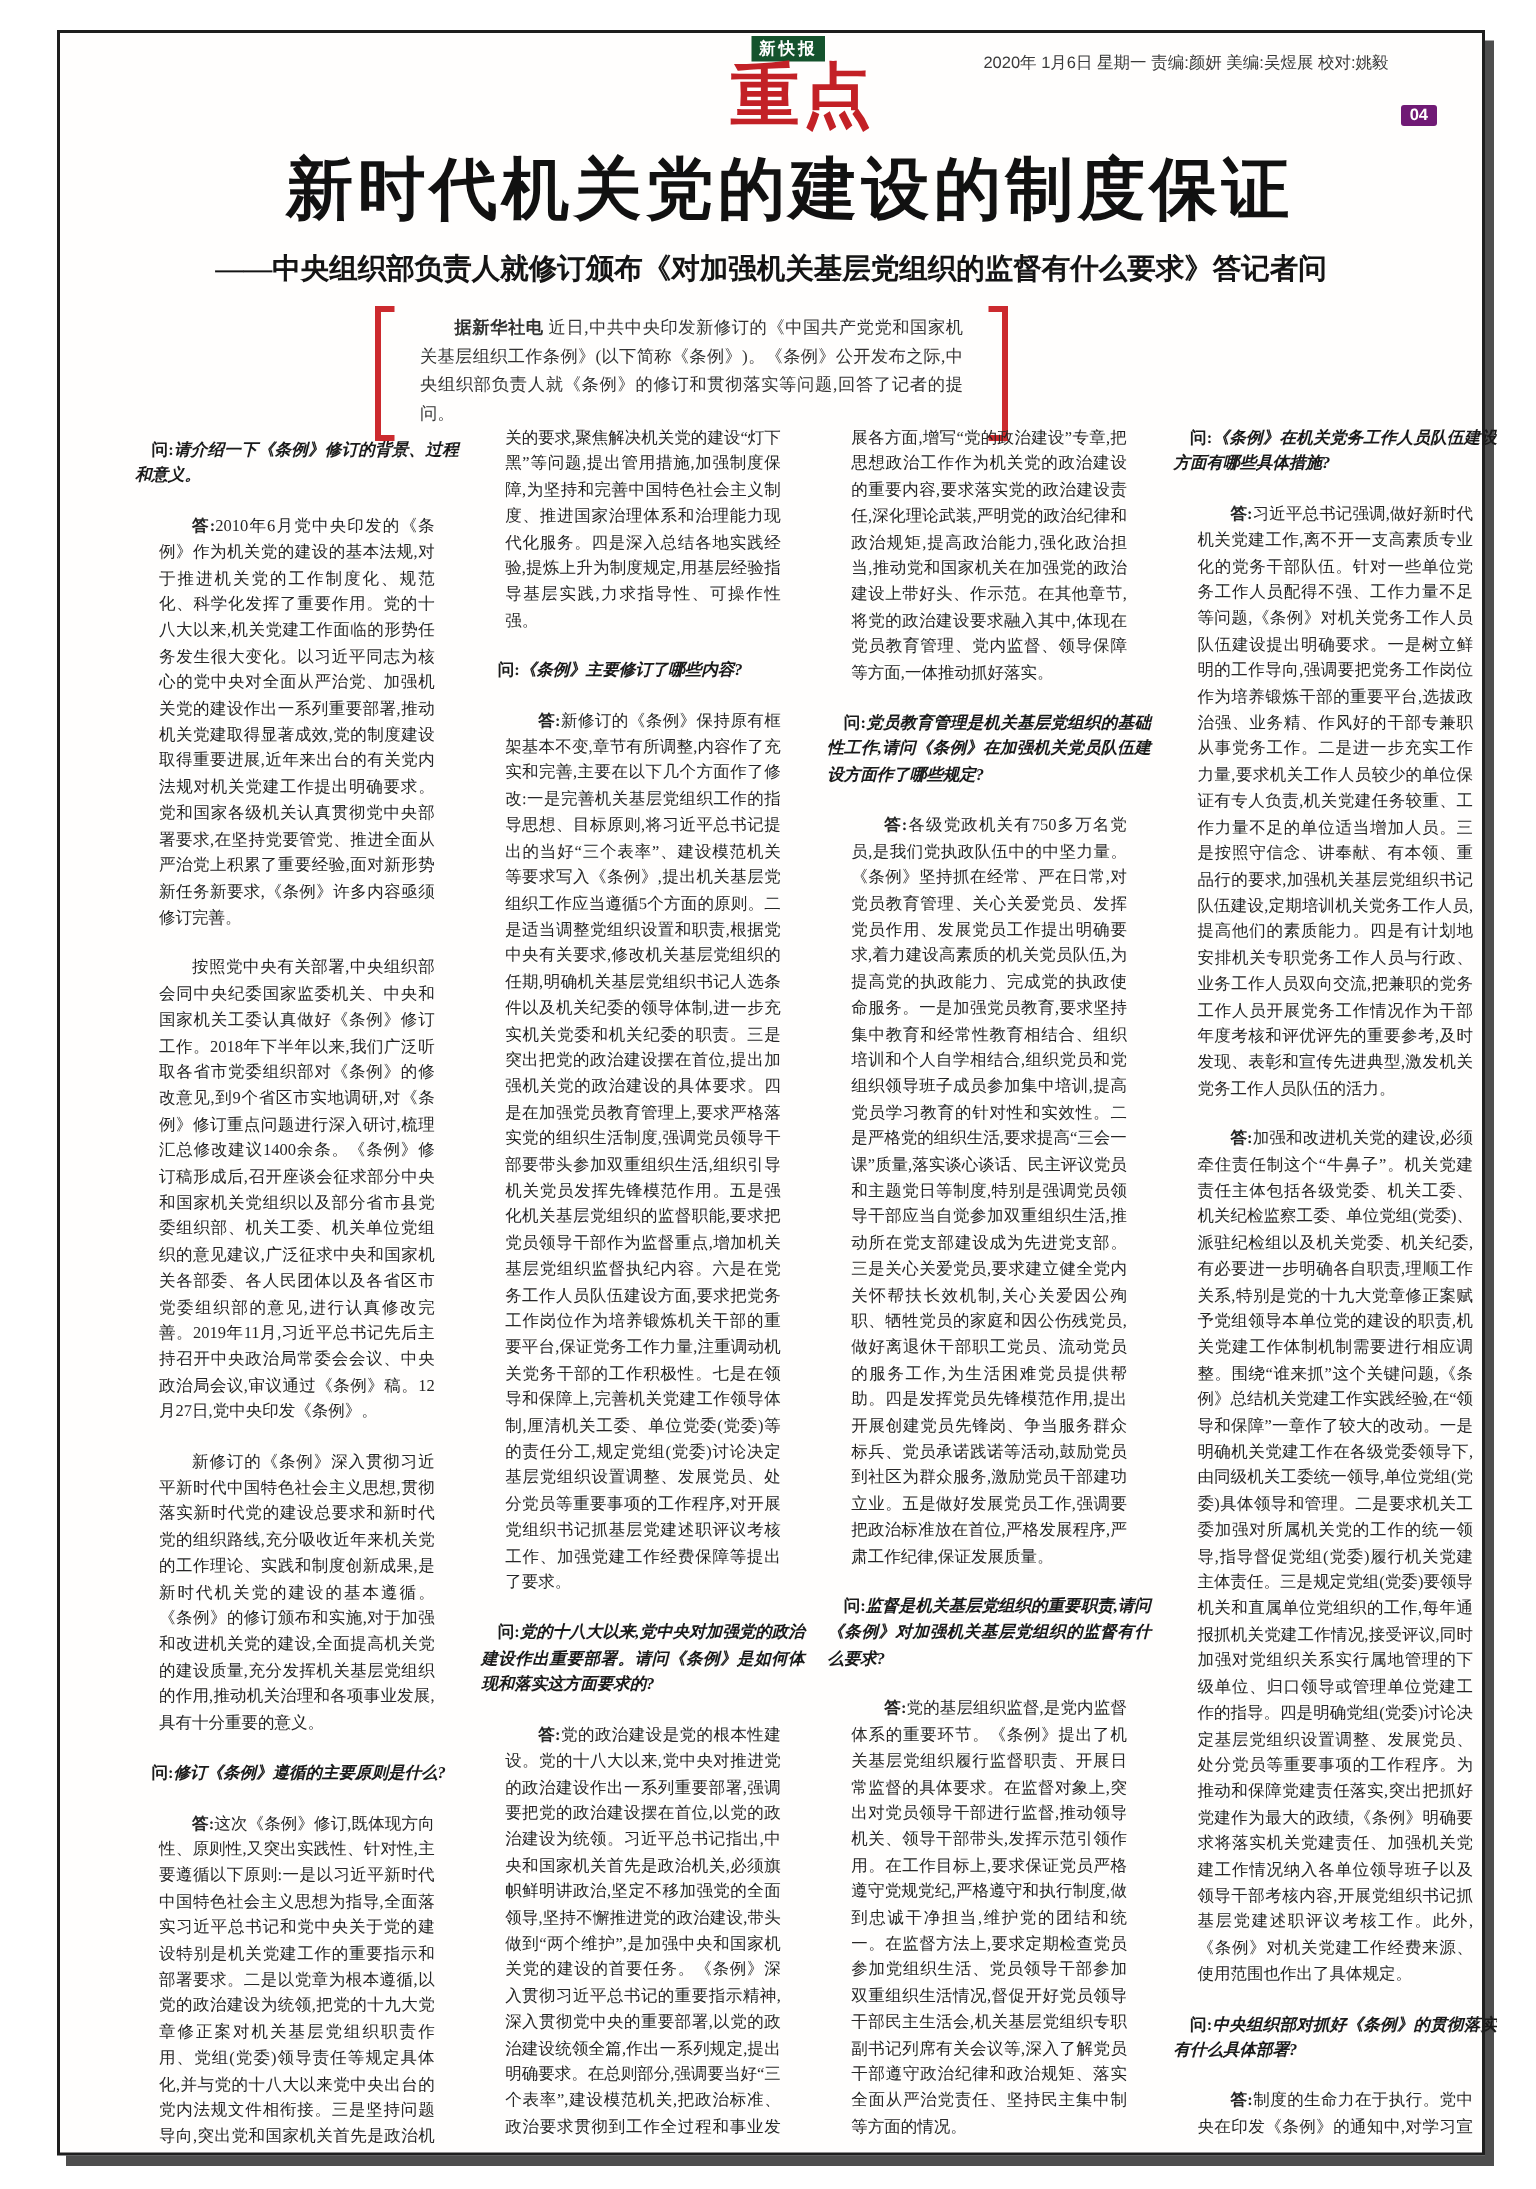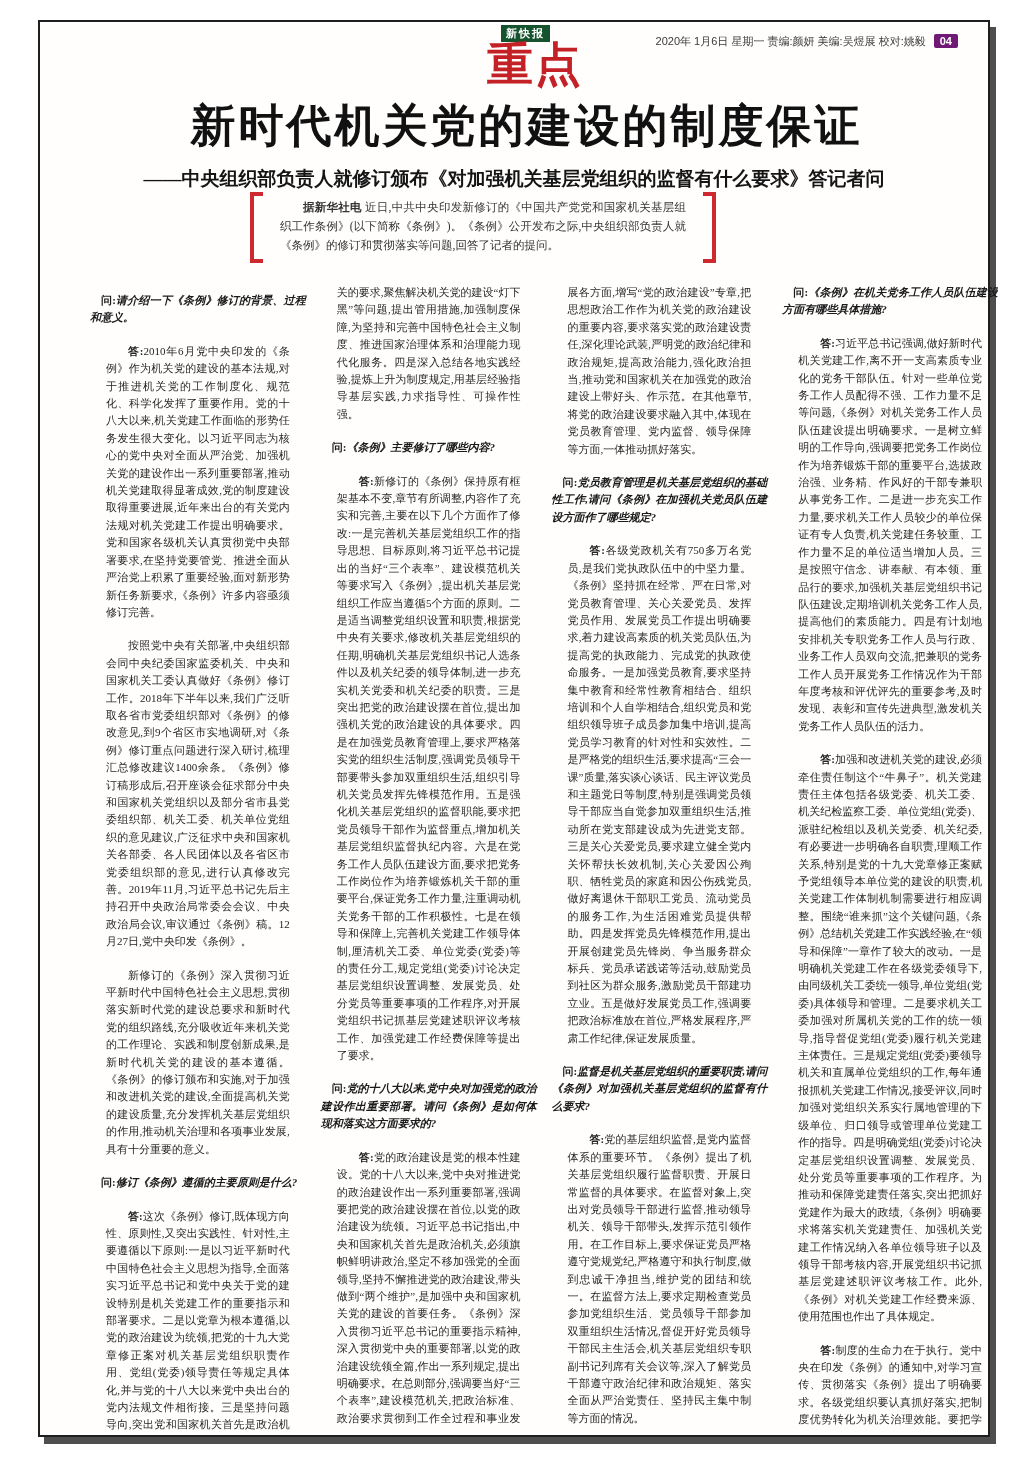--- a/index.html
+++ b/index.html
@@ -25,37 +25,37 @@
     color:#c32126; font-size:46px; font-weight:900; line-height:1.0;
     font-family:"Liberation Serif", serif; letter-spacing:2px;
   }
   
   .dateline {
     position:absolute; top:12px; right:30px; font-size:11px; color:#3a3a3a;
     display:flex; align-items:flex-start; gap:8px;
   }
   .page-badge {
     display:inline-block; background:#701a75; color:#fff; font-weight:bold;
-    font-size:11px; padding:1px 6px; border-radius:2px;
+    font-size:11px; padding:1px 6px; border-radius:2px;margin-top:36px;
   }
   
   .headline {
     position:absolute; top:74px; left:0; width:100%; text-align:center;
     font-size:45px; font-weight:900; letter-spacing:3px; color:#111;
     font-family:"Liberation Serif", serif;
     padding-left:25px;
   }
   .subheadline {
     position:absolute; top:144px; left:0; width:100%; text-align:center;
     font-size:19px; font-weight:bold; color:#141414;
     font-family:"Liberation Serif", serif;
   }
   
   .intro {
-    position:absolute; left:210px; top:170px; width:466px; min-height:62px;
+    position:absolute; left:210px; top:182px; width:422px; min-height:62px;
     padding:6px 30px 8px 30px;
     font-size:11.5px; line-height:19px; text-align:justify; color:#333;
     font-family:"Liberation Serif", serif;
   }
   .bracket { position:absolute; top:0; bottom:0; width:13px; }
   .bracket-left  { left:0;  border-left:4px solid #cc2a2e; border-top:4px solid #cc2a2e; border-bottom:4px solid #cc2a2e; }
   .bracket-right { right:0; border-right:4px solid #cc2a2e; border-top:4px solid #cc2a2e; border-bottom:4px solid #cc2a2e; }
   .intro-text { display:block; text-indent:2em; }
   
   .columns {
@@ -107,16 +107,17 @@
       <p class="para"><span class="lead">答:</span><span>新修订的《条例》保持原有框架基本不变,章节有所调整,内容作了充实和完善,主要在以下几个方面作了修改:一是完善机关基层党组织工作的指导思想、目标原则,将习近平总书记提出的当好“三个表率”、建设模范机关等要求写入《条例》,提出机关基层党组织工作应当遵循5个方面的原则。二是适当调整党组织设置和职责,根据党中央有关要求,修改机关基层党组织的任期,明确机关基层党组织书记人选条件以及机关纪委的领导体制,进一步充实机关党委和机关纪委的职责。三是突出把党的政治建设摆在首位,提出加强机关党的政治建设的具体要求。四是在加强党员教育管理上,要求严格落实党的组织生活制度,强调党员领导干部要带头参加双重组织生活,组织引导机关党员发挥先锋模范作用。五是强化机关基层党组织的监督职能,要求把党员领导干部作为监督重点,增加机关基层党组织监督执纪内容。六是在党务工作人员队伍建设方面,要求把党务工作岗位作为培养锻炼机关干部的重要平台,保证党务工作力量,注重调动机关党务干部的工作积极性。七是在领导和保障上,完善机关党建工作领导体制,厘清机关工委、单位党委(党委)等的责任分工,规定党组(党委)讨论决定基层党组织设置调整、发展党员、处分党员等重要事项的工作程序,对开展党组织书记抓基层党建述职评议考核工作、加强党建工作经费保障等提出了要求。</span></p>
       <p class="q"><span class="lead">问:</span><span>党的十八大以来,党中央对加强党的政治建设作出重要部署。请问《条例》是如何体现和落实这方面要求的?</span></p>
       <p class="para"><span class="lead">答:</span><span>党的政治建设是党的根本性建设。党的十八大以来,党中央对推进党的政治建设作出一系列重要部署,强调要把党的政治建设摆在首位,以党的政治建设为统领。习近平总书记指出,中央和国家机关首先是政治机关,必须旗帜鲜明讲政治,坚定不移加强党的全面领导,坚持不懈推进党的政治建设,带头做到“两个维护”,是加强中央和国家机关党的建设的首要任务。《条例》深入贯彻习近平总书记的重要指示精神,深入贯彻党中央的重要部署,以党的政治建设统领全篇,作出一系列规定,提出明确要求。在总则部分,强调要当好“三个表率”,建设模范机关,把政治标准、政治要求贯彻到工作全过程和事业发展各方面,增写“党的政治建设”专章,把思想政治工作作为机关党的政治建设的重要内容,要求落实党的政治建设责任,深化理论武装,严明党的政治纪律和政治规矩,提高政治能力,强化政治担当,推动党和国家机关在加强党的政治建设上带好头、作示范。在其他章节,将党的政治建设要求融入其中,体现在党员教育管理、党内监督、领导保障等方面,一体推动抓好落实。</span></p>
       <p class="q"><span class="lead">问:</span><span>党员教育管理是机关基层党组织的基础性工作,请问《条例》在加强机关党员队伍建设方面作了哪些规定?</span></p>
       <p class="para"><span class="lead">答:</span><span>各级党政机关有750多万名党员,是我们党执政队伍中的中坚力量。《条例》坚持抓在经常、严在日常,对党员教育管理、关心关爱党员、发挥党员作用、发展党员工作提出明确要求,着力建设高素质的机关党员队伍,为提高党的执政能力、完成党的执政使命服务。一是加强党员教育,要求坚持集中教育和经常性教育相结合、组织培训和个人自学相结合,组织党员和党组织领导班子成员参加集中培训,提高党员学习教育的针对性和实效性。二是严格党的组织生活,要求提高“三会一课”质量,落实谈心谈话、民主评议党员和主题党日等制度,特别是强调党员领导干部应当自觉参加双重组织生活,推动所在党支部建设成为先进党支部。三是关心关爱党员,要求建立健全党内关怀帮扶长效机制,关心关爱因公殉职、牺牲党员的家庭和因公伤残党员,做好离退休干部职工党员、流动党员的服务工作,为生活困难党员提供帮助。四是发挥党员先锋模范作用,提出开展创建党员先锋岗、争当服务群众标兵、党员承诺践诺等活动,鼓励党员到社区为群众服务,激励党员干部建功立业。五是做好发展党员工作,强调要把政治标准放在首位,严格发展程序,严肃工作纪律,保证发展质量。</span></p>
       <p class="q"><span class="lead">问:</span><span>监督是机关基层党组织的重要职责,请问《条例》对加强机关基层党组织的监督有什么要求?</span></p>
       <p class="para"><span class="lead">答:</span><span>党的基层组织监督,是党内监督体系的重要环节。《条例》提出了机关基层党组织履行监督职责、开展日常监督的具体要求。在监督对象上,突出对党员领导干部进行监督,推动领导机关、领导干部带头,发挥示范引领作用。在工作目标上,要求保证党员严格遵守党规党纪,严格遵守和执行制度,做到忠诚干净担当,维护党的团结和统一。在监督方法上,要求定期检查党员参加党组织生活、党员领导干部参加双重组织生活情况,督促开好党员领导干部民主生活会,机关基层党组织专职副书记列席有关会议等,深入了解党员干部遵守政治纪律和政治规矩、落实全面从严治党责任、坚持民主集中制等方面的情况。</span></p>
       <p class="q"><span class="lead">问:</span><span>《条例》在机关党务工作人员队伍建设方面有哪些具体措施?</span></p>
       <p class="para"><span class="lead">答:</span><span>习近平总书记强调,做好新时代机关党建工作,离不开一支高素质专业化的党务干部队伍。针对一些单位党务工作人员配得不强、工作力量不足等问题,《条例》对机关党务工作人员队伍建设提出明确要求。一是树立鲜明的工作导向,强调要把党务工作岗位作为培养锻炼干部的重要平台,选拔政治强、业务精、作风好的干部专兼职从事党务工作。二是进一步充实工作力量,要求机关工作人员较少的单位保证有专人负责,机关党建任务较重、工作力量不足的单位适当增加人员。三是按照守信念、讲奉献、有本领、重品行的要求,加强机关基层党组织书记队伍建设,定期培训机关党务工作人员,提高他们的素质能力。四是有计划地安排机关专职党务工作人员与行政、业务工作人员双向交流,把兼职的党务工作人员开展党务工作情况作为干部年度考核和评优评先的重要参考,及时发现、表彰和宣传先进典型,激发机关党务工作人员队伍的活力。</span></p>
       <p class="para"><span class="lead">答:</span><span>加强和改进机关党的建设,必须牵住责任制这个“牛鼻子”。机关党建责任主体包括各级党委、机关工委、机关纪检监察工委、单位党组(党委)、派驻纪检组以及机关党委、机关纪委,有必要进一步明确各自职责,理顺工作关系,特别是党的十九大党章修正案赋予党组领导本单位党的建设的职责,机关党建工作体制机制需要进行相应调整。围绕“谁来抓”这个关键问题,《条例》总结机关党建工作实践经验,在“领导和保障”一章作了较大的改动。一是明确机关党建工作在各级党委领导下,由同级机关工委统一领导,单位党组(党委)具体领导和管理。二是要求机关工委加强对所属机关党的工作的统一领导,指导督促党组(党委)履行机关党建主体责任。三是规定党组(党委)要领导机关和直属单位党组织的工作,每年通报抓机关党建工作情况,接受评议,同时加强对党组织关系实行属地管理的下级单位、归口领导或管理单位党建工作的指导。四是明确党组(党委)讨论决定基层党组织设置调整、发展党员、处分党员等重要事项的工作程序。为推动和保障党建责任落实,突出把抓好党建作为最大的政绩,《条例》明确要求将落实机关党建责任、加强机关党建工作情况纳入各单位领导班子以及领导干部考核内容,开展党组织书记抓基层党建述职评议考核工作。此外,《条例》对机关党建工作经费来源、使用范围也作出了具体规定。</span></p>
+      <p class="q"><span class="lead">问:</span><span>中央组织部对抓好《条例》的贯彻落实有什么具体部署?</span></p>
       <p class="para"><span class="lead">答:</span><span>制度的生命力在于执行。党中央在印发《条例》的通知中,对学习宣传、贯彻落实《条例》提出了明确要求。各级党组织要认真抓好落实,把制度优势转化为机关治理效能。要把学习宣传贯彻《条例》作为一项重要任务,通过各种媒介广泛宣传解读,使各级机关党组织、广大党员干部特别是党员领导干部深入领会《条例》精神,全面掌握《条例》内容,严格遵守和执行《条例》规定。要认真组织开展学习培训,把《条例》纳入党组(党委)理论学习中心组学习内容和党校(行政学院)教育课程,对机关党务工作人员进行专题轮训,提高做好机关党务工作的本领。要加强对《条例》贯彻执行情况的监督检查,注意总结经验,及时发现和解决工作中存在的问题。中央组织部将举办学习贯彻《条例》专题研讨班,并会同有关部门加强督促指导,确保各项规定得到有效贯彻落实。</span></p>
     </div>
 
 </div>
 
 </body></html>

